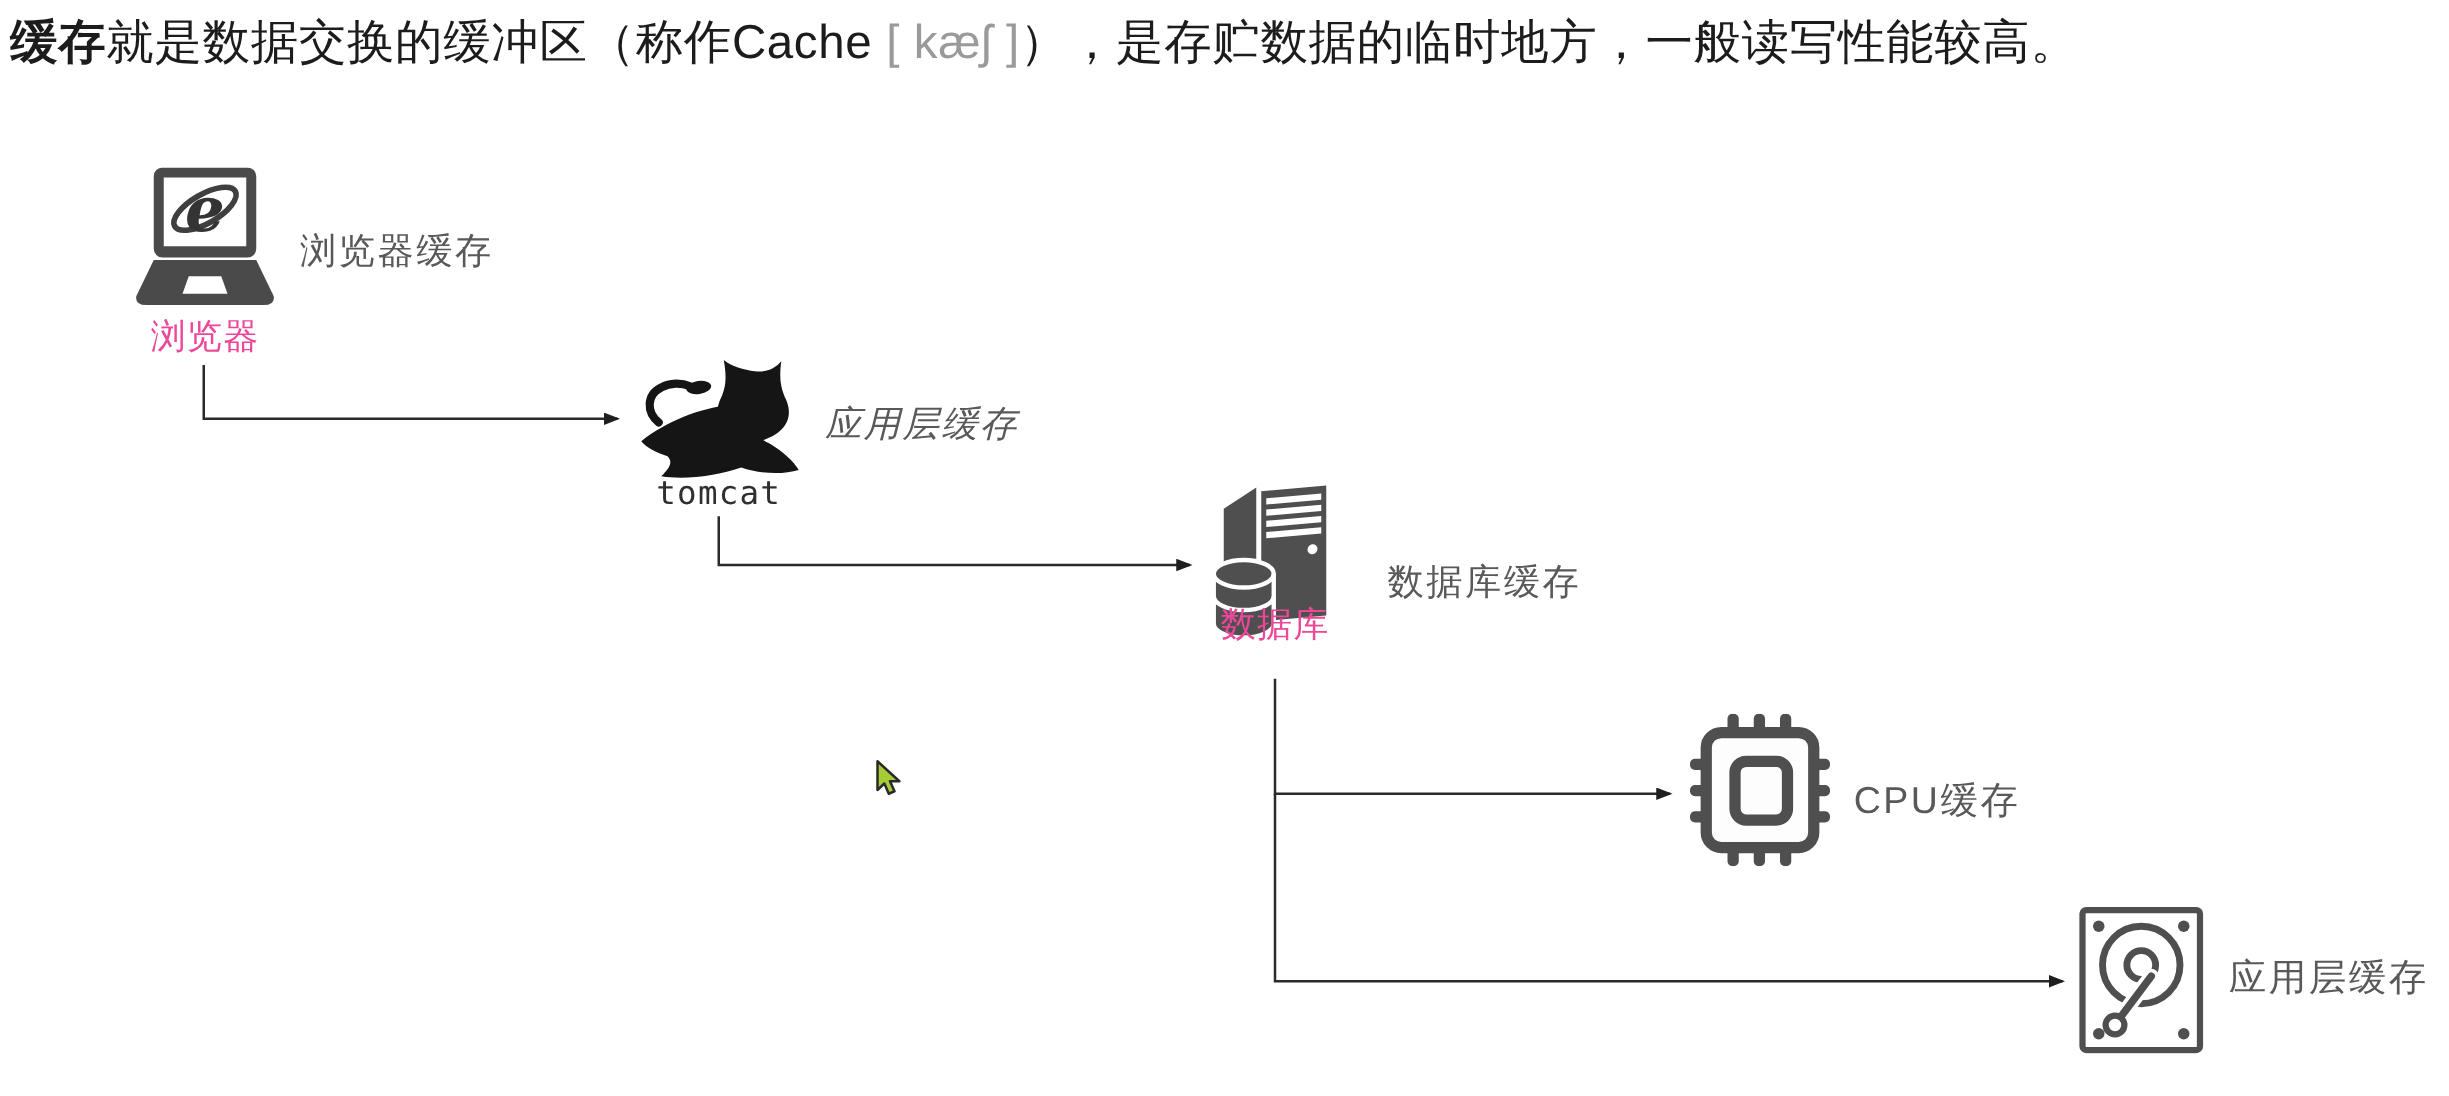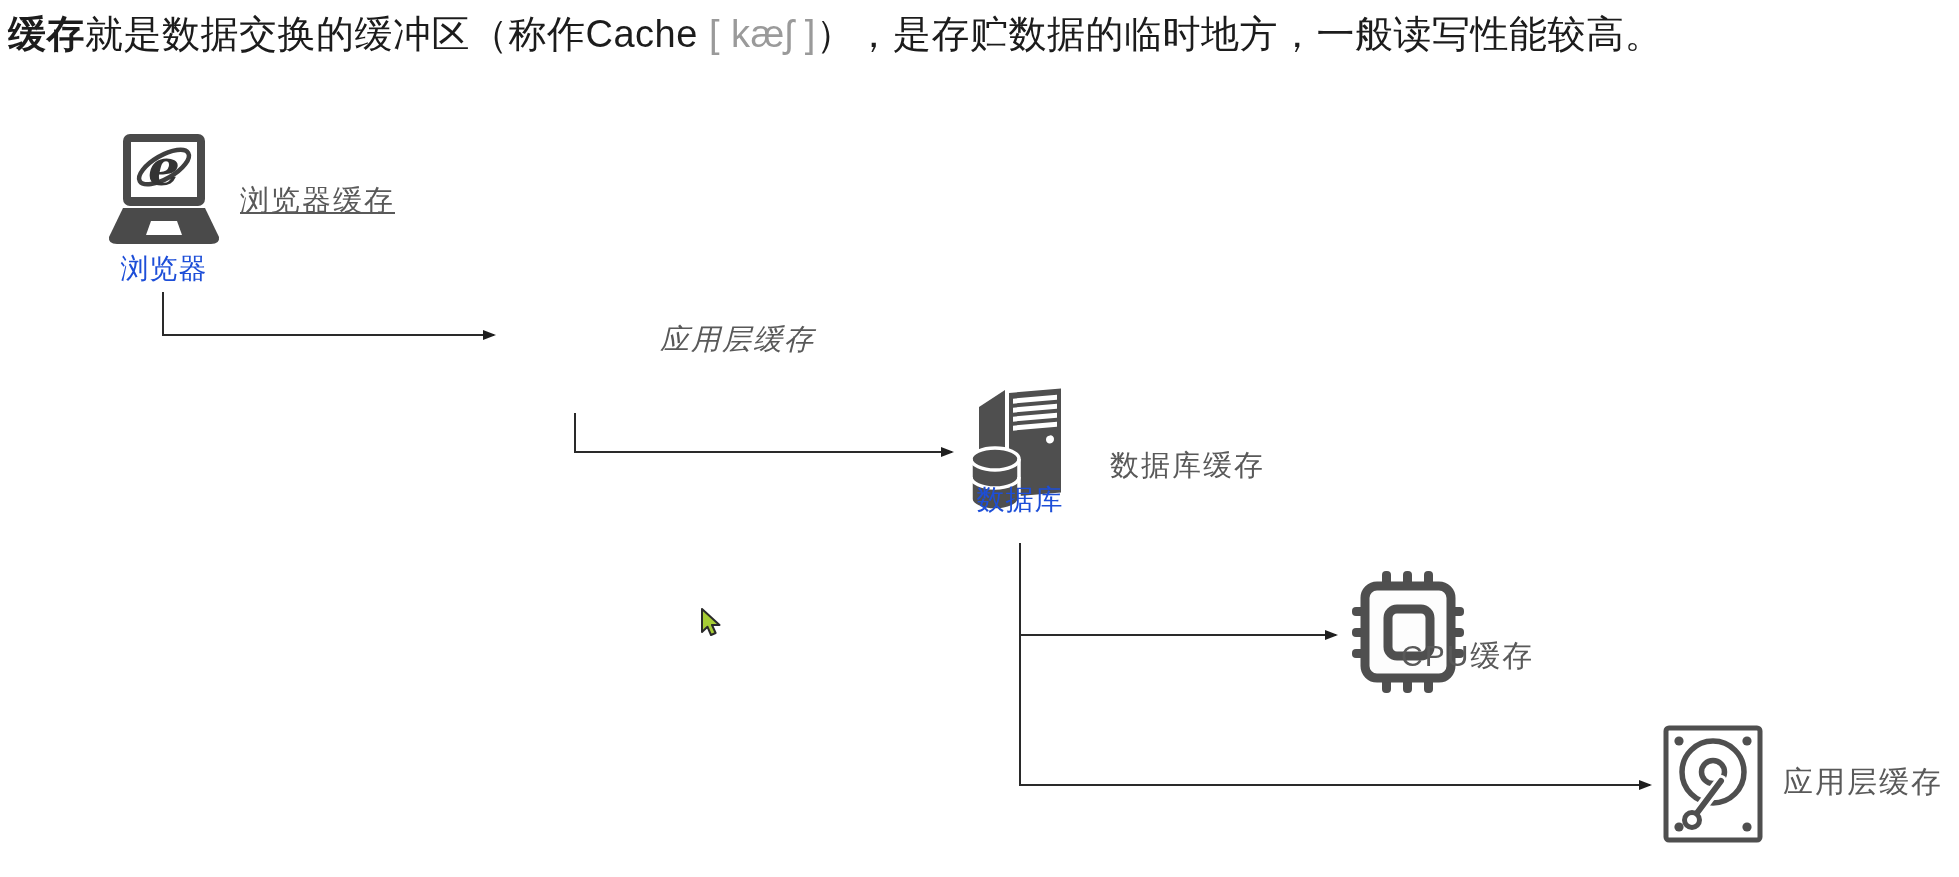--- a/index.html
+++ b/index.html
@@ -14,21 +14,21 @@
     position:absolute;left:8px;top:10px;
     font-size:38px;line-height:1.3;
     color:#1c1c1c;letter-spacing:0.5px;
     white-space:nowrap;
   }
   .title .kw{font-weight:700;}
   .title .phonetic{color:#9a9a9a;}
   .node{position:absolute;}
   .node-name{
     position:absolute;text-align:center;
-    font-size:28px;color:#1d4ed8;letter-spacing:1px;
+    font-size:28px;color:#ec4899;letter-spacing:1px;
   }
   .cache-label{
     position:absolute;
     font-size:29px;color:#595959;letter-spacing:2px;
     white-space:nowrap;
   }
   .tomcat-text{
     font-family:"DejaVu Sans Mono","Liberation Mono",monospace;
     font-size:26px;color:#2f2f2f;letter-spacing:1px;
   }
@@ -60,22 +60,44 @@
       <rect x="28" y="8" width="66" height="55" fill="#ffffff"></rect>
       <g>
         <ellipse cx="61" cy="33" rx="28" ry="11.5" transform="rotate(-30 61 33)" fill="none" stroke="#3f3f3f" stroke-width="4.5"></ellipse>
         <text x="61" y="51" text-anchor="middle" font-family="DejaVu Serif, serif" font-style="italic" font-weight="700" font-size="50" fill="#343434">e</text>
       </g>
       <path d="M6,103 L20,74 L102,74 L116,103 Q117,110 108,110 L14,110 Q5,110 6,103 Z" fill="#4a4a4a"></path>
       <polygon points="48,87 74,87 79,101 43,101" fill="#ffffff"></polygon>
     </svg>
     <div class="node-name" style="left:-14px;top:116px;width:150px;">浏览器</div>
   </div>
-  <div class="cache-label" style="left:240px;top:181px;text-decoration:underline;">浏览器缓存</div>
+  <div class="cache-label" style="left:240px;top:181px;">浏览器缓存</div>
 
+  <div class="node" style="left:505px;top:280px;">
+    <svg width="140" height="108" viewBox="0 0 140 108">
+
+      <path d="M22,58 C12,50 12,36 24,30 C31,26 40,26 47,29" fill="none" stroke="#151515" stroke-width="6.5" stroke-linecap="round"></path>
+      <ellipse cx="54" cy="30" rx="10" ry="5.2" transform="rotate(-8 54 30)" fill="#151515"></ellipse>
+
+      <path d="M74,8 C77,24 75,32 71,40 C64,57 75,69 99,74
+               C120,69 131,57 124,40 C120,32 118,24 120,9
+               C115,15 108,18 99,17 C90,16 80,13 74,8 Z" fill="#151515"></path>
+
+      <path d="M8,73 C28,57 54,47 78,44
+               L90,56 C96,66 103,71 111,75
+               C121,81 130,89 134,96
+               C121,100 102,99 88,94
+               C68,101 42,104 24,101
+               C30,95 34,90 29,85
+               C20,82 12,78 8,73 Z" fill="#151515"></path>
+
+      <ellipse cx="56" cy="85" rx="11" ry="4.8" transform="rotate(-14 56 85)" fill="#151515"></ellipse>
+    </svg>
+    <div class="node-name tomcat-text" style="left:0px;top:100px;width:140px;text-align:center;">tomcat</div>
+  </div>
   <div class="cache-label" style="left:660px;top:320px;font-style:italic;">应用层缓存</div>
 
   <div class="node" style="left:963px;top:377px;">
     <svg width="115" height="136" viewBox="0 0 115 136">
 
       <polygon points="16,30 42,13 42,110 16,122" fill="#4f4f4f"></polygon>
 
       <g transform="skewY(-5)">
         <rect x="46" y="20" width="52" height="104" fill="#4f4f4f"></rect>
         <rect x="50" y="26" width="44" height="5" fill="#ffffff"></rect>
@@ -108,21 +130,21 @@
         <rect x="0" y="57" width="18" height="9" rx="4"></rect>
         <rect x="0" y="78" width="18" height="9" rx="4"></rect>
         <rect x="94" y="36" width="18" height="9" rx="4"></rect>
         <rect x="94" y="57" width="18" height="9" rx="4"></rect>
         <rect x="94" y="78" width="18" height="9" rx="4"></rect>
       </g>
       <rect x="13" y="15" width="86" height="92" rx="12" fill="#fdfdfd" stroke="#4f4f4f" stroke-width="9"></rect>
       <rect x="36" y="38" width="42" height="47" rx="9" fill="none" stroke="#4f4f4f" stroke-width="9"></rect>
     </svg>
   </div>
-  <div class="cache-label lbl-big" style="left:1401px;top:620px;margin-top:16px;">CPU缓存</div>
+  <div class="cache-label lbl-big" style="left:1483px;top:620px;">CPU缓存</div>
 
   <div class="node" style="left:1663px;top:725px;">
     <svg width="100" height="118" viewBox="0 0 100 118">
       <rect x="3" y="3" width="94" height="112" rx="3" fill="#ffffff" stroke="#4f4f4f" stroke-width="5"></rect>
       <g fill="#4f4f4f">
         <circle cx="16" cy="16" r="4.6"></circle>
         <circle cx="84" cy="16" r="4.6"></circle>
         <circle cx="16" cy="102" r="4.6"></circle>
         <circle cx="84" cy="102" r="4.6"></circle>
       </g>

